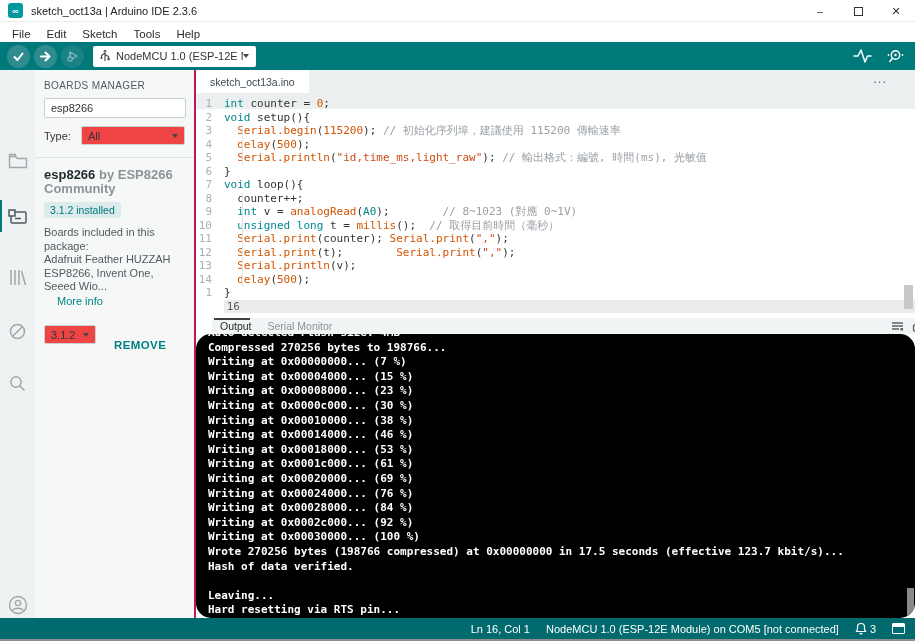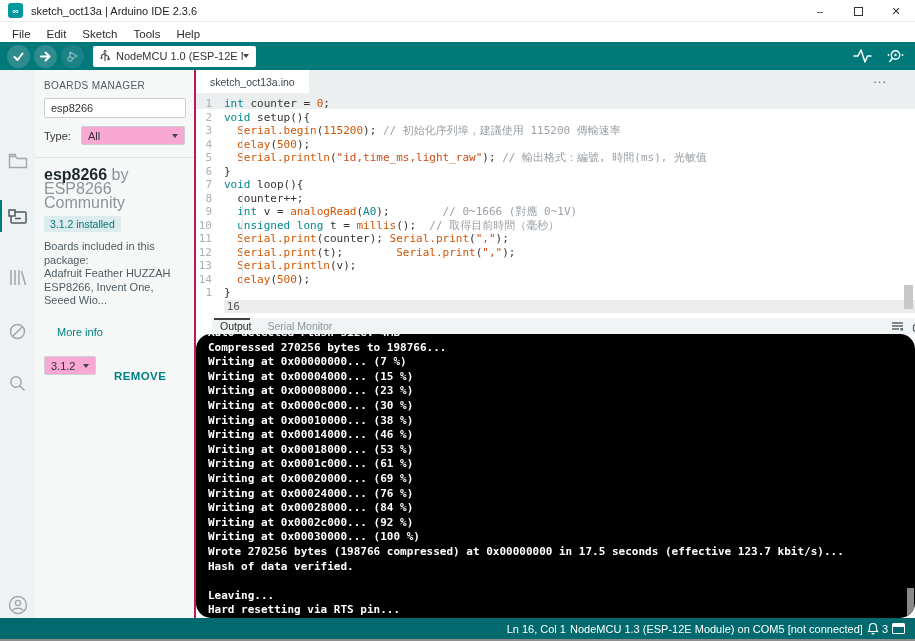--- a/index.html
+++ b/index.html
@@ -32,29 +32,29 @@
   .activitybar { position:absolute; left:0; top:70px; width:35px; height:548px; background:#eef2f2; }
   .act-item { position:absolute; left:0; width:35px; height:30px; display:flex; align-items:center; justify-content:center; }
   .act-item.selected::before { content:''; position:absolute; left:0; top:-2px; width:2px; height:32px; background:#00797B; }
 
   
   .sidepanel { position:absolute; left:35px; top:70px; width:161px; height:548px; background:#f6f8f8; border-right:2px solid #be185d; }
   .sp-header { margin:10px 0 0 9px; font-size:10px; letter-spacing:.4px; color:#4e5b61; }
   .sp-search { margin:7px 0 0 9px; width:142px; height:20px; border:1px solid #c9d2d2; border-radius:2px; background:#fff; font-size:11px; color:#333; padding:0 6px; font-family:"Liberation Sans",sans-serif; }
   .type-row { margin:8px 0 12px 9px; display:flex; align-items:center; }
   .type-label { font-size:11px; color:#333; }
-  .fake-select { background:#f9a8d4; border:1px solid #c9d2d2; border-radius:2px; height:19px; display:flex; align-items:center; justify-content:space-between; padding:0 6px; font-size:11px; color:#333; }
+  .fake-select { background:#ef4444; border:1px solid #c9d2d2; border-radius:2px; height:19px; display:flex; align-items:center; justify-content:space-between; padding:0 6px; font-size:11px; color:#333; }
   .type-select { margin-left:10px; width:104px; }
   .sp-divider { margin-top:10px; height:1px; background:#dde4e4; }
   .board-card { padding:10px 10px 0 9px; }
-  .bc-title { font-size:16px; color:#8a9499; line-height:14px; }
+  .bc-title { font-size:13px; color:#8a9499; line-height:14px;font-weight:bold; }
   .bc-title b { color:#1f2a2e; }
   .badge { display:inline-block; margin-top:6px; background:#dcebeb; color:#00797B; font-size:10.5px; padding:2px 6px; border-radius:2px; }
   .bc-desc { margin-top:8px; font-size:11px; color:#4e5b61; line-height:13.5px; }
-  .more-info { margin-top:18px; font-size:11px; color:#008184;padding-left:13px; }
+  .more-info { margin-top:1px; font-size:11px; color:#008184;padding-left:13px; }
   .ver-row { margin-top:12px; display:flex; align-items:center; }
   .ver-select { width:52px; }
   .remove-btn { margin-left:18px; font-size:11.5px; font-weight:bold; letter-spacing:.4px; color:#008184;margin-top:20px; }
 
   
   .editor { position:absolute; left:196px; top:70px; width:719px; height:248px; background:#fff; }
   .tabbar { position:absolute; left:0; top:0; width:719px; height:39px; background:#eceff0; display:flex; }
   .tab-active { height:23px; background:#fff; padding:0 14px; display:flex; align-items:center; font-size:10.5px; color:#3c4a51; }
   .tab-dots { position:absolute; right:28px; top:1px; font-size:13px; color:#546e7a; letter-spacing:1px; }
   .code-area { position:absolute; left:0; top:23px; width:719px; height:225px; padding-top:4px; font-family:"DejaVu Sans Mono","Liberation Mono",monospace; font-size:11px; }
@@ -70,21 +70,21 @@
   .output-header { position:absolute; left:212px; top:318px; width:719px; height:16px; background:#f1f4f4; display:flex; align-items:center; }
   .out-tab { position:relative; height:16px; display:flex; align-items:center; padding:0 8px; font-size:10.5px; color:#8a9499; }
   .out-tab.active { color:#2b2b2b; }
   .out-tab.active::before { content:''; position:absolute; left:2px; top:0; width:36px; height:2px; background:#3f3f3f; }
   .out-icons { position:absolute; right:8px; top:0; height:16px; display:flex; align-items:center; gap:8px; }
   .console { position:absolute; left:196px; top:334px; width:719px; height:284px; background:#000; overflow:hidden;border-radius:15px; }
   .console pre { margin-top:-8px; padding-left:12px; font-family:"DejaVu Sans Mono","Liberation Mono",monospace; font-size:11px; font-weight:bold; line-height:14.6px; color:#fff; }
   .con-scroll-thumb { position:absolute; right:1px; bottom:2px; width:7px; height:28px; background:#8a8a8a; }
 
   
-  .statusbar { position:absolute; left:0; top:618px; width:915px; height:21px; background:#006A6E; display:flex; align-items:center; justify-content:flex-end; gap:4px; padding-right:10px;padding-left:36px; }
+  .statusbar { position:absolute; left:0; top:618px; width:915px; height:21px; background:#006A6E; display:flex; align-items:center; justify-content:flex-end; gap:16px; padding-right:10px;padding-left:36px; }
   .sb-item { font-size:11px; color:#fff; white-space:nowrap; }
   .sb-bell { display:flex; align-items:center; gap:3px; }
   .panel-icon { width:13px; height:11px; border:1.2px solid #fff; border-radius:1px; position:relative; }
   .panel-icon::before { content:''; position:absolute; left:0; top:0; width:100%; height:3px; background:#fff; }
   .window-edge { position:absolute; left:0; top:639px; width:915px; height:2px; background:#8e8e8e; }
   svg { display:block; }
 </style>
 </head>
 <body>
 
@@ -227,21 +227,21 @@
     </div>
     <div class="code-area">
         <div class="code-line"><span class="ln">1</span><span class="kw">int</span><span class="pl"> counter = </span><span class="num">0</span><span class="pl">;</span></div>
         <div class="code-line"><span class="ln">2</span><span class="kw">void</span><span class="pl"> setup(){</span></div>
         <div class="code-line"><span class="ln">3</span><span class="pl">  </span><span class="fn">Serial.begin</span><span class="pl">(</span><span class="num">115200</span><span class="pl">); </span><span class="cm">// 初始化序列埠，建議使用 115200 傳輸速率</span></div>
         <div class="code-line"><span class="ln">4</span><span class="pl">  </span><span class="fn">delay</span><span class="pl">(</span><span class="num">500</span><span class="pl">);</span></div>
         <div class="code-line"><span class="ln">5</span><span class="pl">  </span><span class="fn">Serial.println</span><span class="pl">(</span><span class="str">"id,time_ms,light_raw"</span><span class="pl">); </span><span class="cm">// 輸出格式：編號, 時間(ms), 光敏值</span></div>
         <div class="code-line"><span class="ln">6</span><span class="pl">}</span></div>
         <div class="code-line"><span class="ln">7</span><span class="kw">void</span><span class="pl"> loop(){</span></div>
         <div class="code-line"><span class="ln">8</span><span class="pl">  counter++;</span></div>
-        <div class="code-line"><span class="ln">9</span><span class="pl">  </span><span class="kw">int</span><span class="pl"> v = </span><span class="fn">analogRead</span><span class="pl">(</span><span class="kw">A0</span><span class="pl">);        </span><span class="cm">// 0~1666 (對應 0~1V)</span></div>
+        <div class="code-line"><span class="ln">9</span><span class="pl">  </span><span class="kw">int</span><span class="pl"> v = </span><span class="fn">analogRead</span><span class="pl">(</span><span class="kw">A0</span><span class="pl">);        </span><span class="cm">// 8~1023 (對應 0~1V)</span></div>
         <div class="code-line"><span class="ln">10</span><span class="pl">  </span><span class="kw">unsigned</span><span class="pl"> </span><span class="kw">long</span><span class="pl"> t = </span><span class="fn">millis</span><span class="pl">();  </span><span class="cm">// 取得目前時間（毫秒）</span></div>
         <div class="code-line"><span class="ln">11</span><span class="pl">  </span><span class="fn">Serial.print</span><span class="pl">(counter); </span><span class="fn">Serial.print</span><span class="pl">(</span><span class="str">","</span><span class="pl">);</span></div>
         <div class="code-line"><span class="ln">12</span><span class="pl">  </span><span class="fn">Serial.print</span><span class="pl">(t);        </span><span class="fn">Serial.print</span><span class="pl">(</span><span class="str">","</span><span class="pl">);</span></div>
         <div class="code-line"><span class="ln">13</span><span class="pl">  </span><span class="fn">Serial.println</span><span class="pl">(v);</span></div>
         <div class="code-line"><span class="ln">14</span><span class="pl">  </span><span class="fn">delay</span><span class="pl">(</span><span class="num">500</span><span class="pl">);</span></div>
         <div class="code-line"><span class="ln">1</span><span class="pl">}</span></div>
         <div class="code-line current"><span class="ln">16</span></div>
       </div>
     <div class="indent-guide" style="top:54px; height:40.5px;"></div>
     <div class="indent-guide" style="top:121.5px; height:94.5px;"></div>
@@ -281,21 +281,21 @@
 Wrote 270256 bytes (198766 compressed) at 0x00000000 in 17.5 seconds (effective 123.7 kbit/s)...
 Hash of data verified.
 
 Leaving...
 Hard resetting via RTS pin...</pre>
     <div class="con-scroll-thumb"></div>
   </div>
 
   <div class="statusbar">
     <span class="sb-item">Ln 16, Col 1</span>
-    <span class="sb-item">NodeMCU 1.3 (ESP-12E Module) on COM5 [not connected]</span>
+    <span class="sb-item">NodeMCU 1.0 (ESP-12E Module) on COM5 [not connected]</span>
     <span class="sb-bell">
       <svg width="12" height="13" viewBox="0 0 12 13">
           <path d="M6 1.5 a3.5 3.5 0 0 1 3.5 3.5 v2.5 l1.2 2 H1.3 l1.2 -2 V5 A3.5 3.5 0 0 1 6 1.5 Z" stroke="#fff" stroke-width="1.2" fill="none" stroke-linejoin="round"></path>
           <path d="M4.8 11 a1.3 1.3 0 0 0 2.4 0" stroke="#fff" stroke-width="1.2" fill="none"></path>
         </svg>
       <span class="sb-item">3</span>
     </span>
     <span class="panel-icon"></span>
   </div>
   <div class="window-edge"></div>

